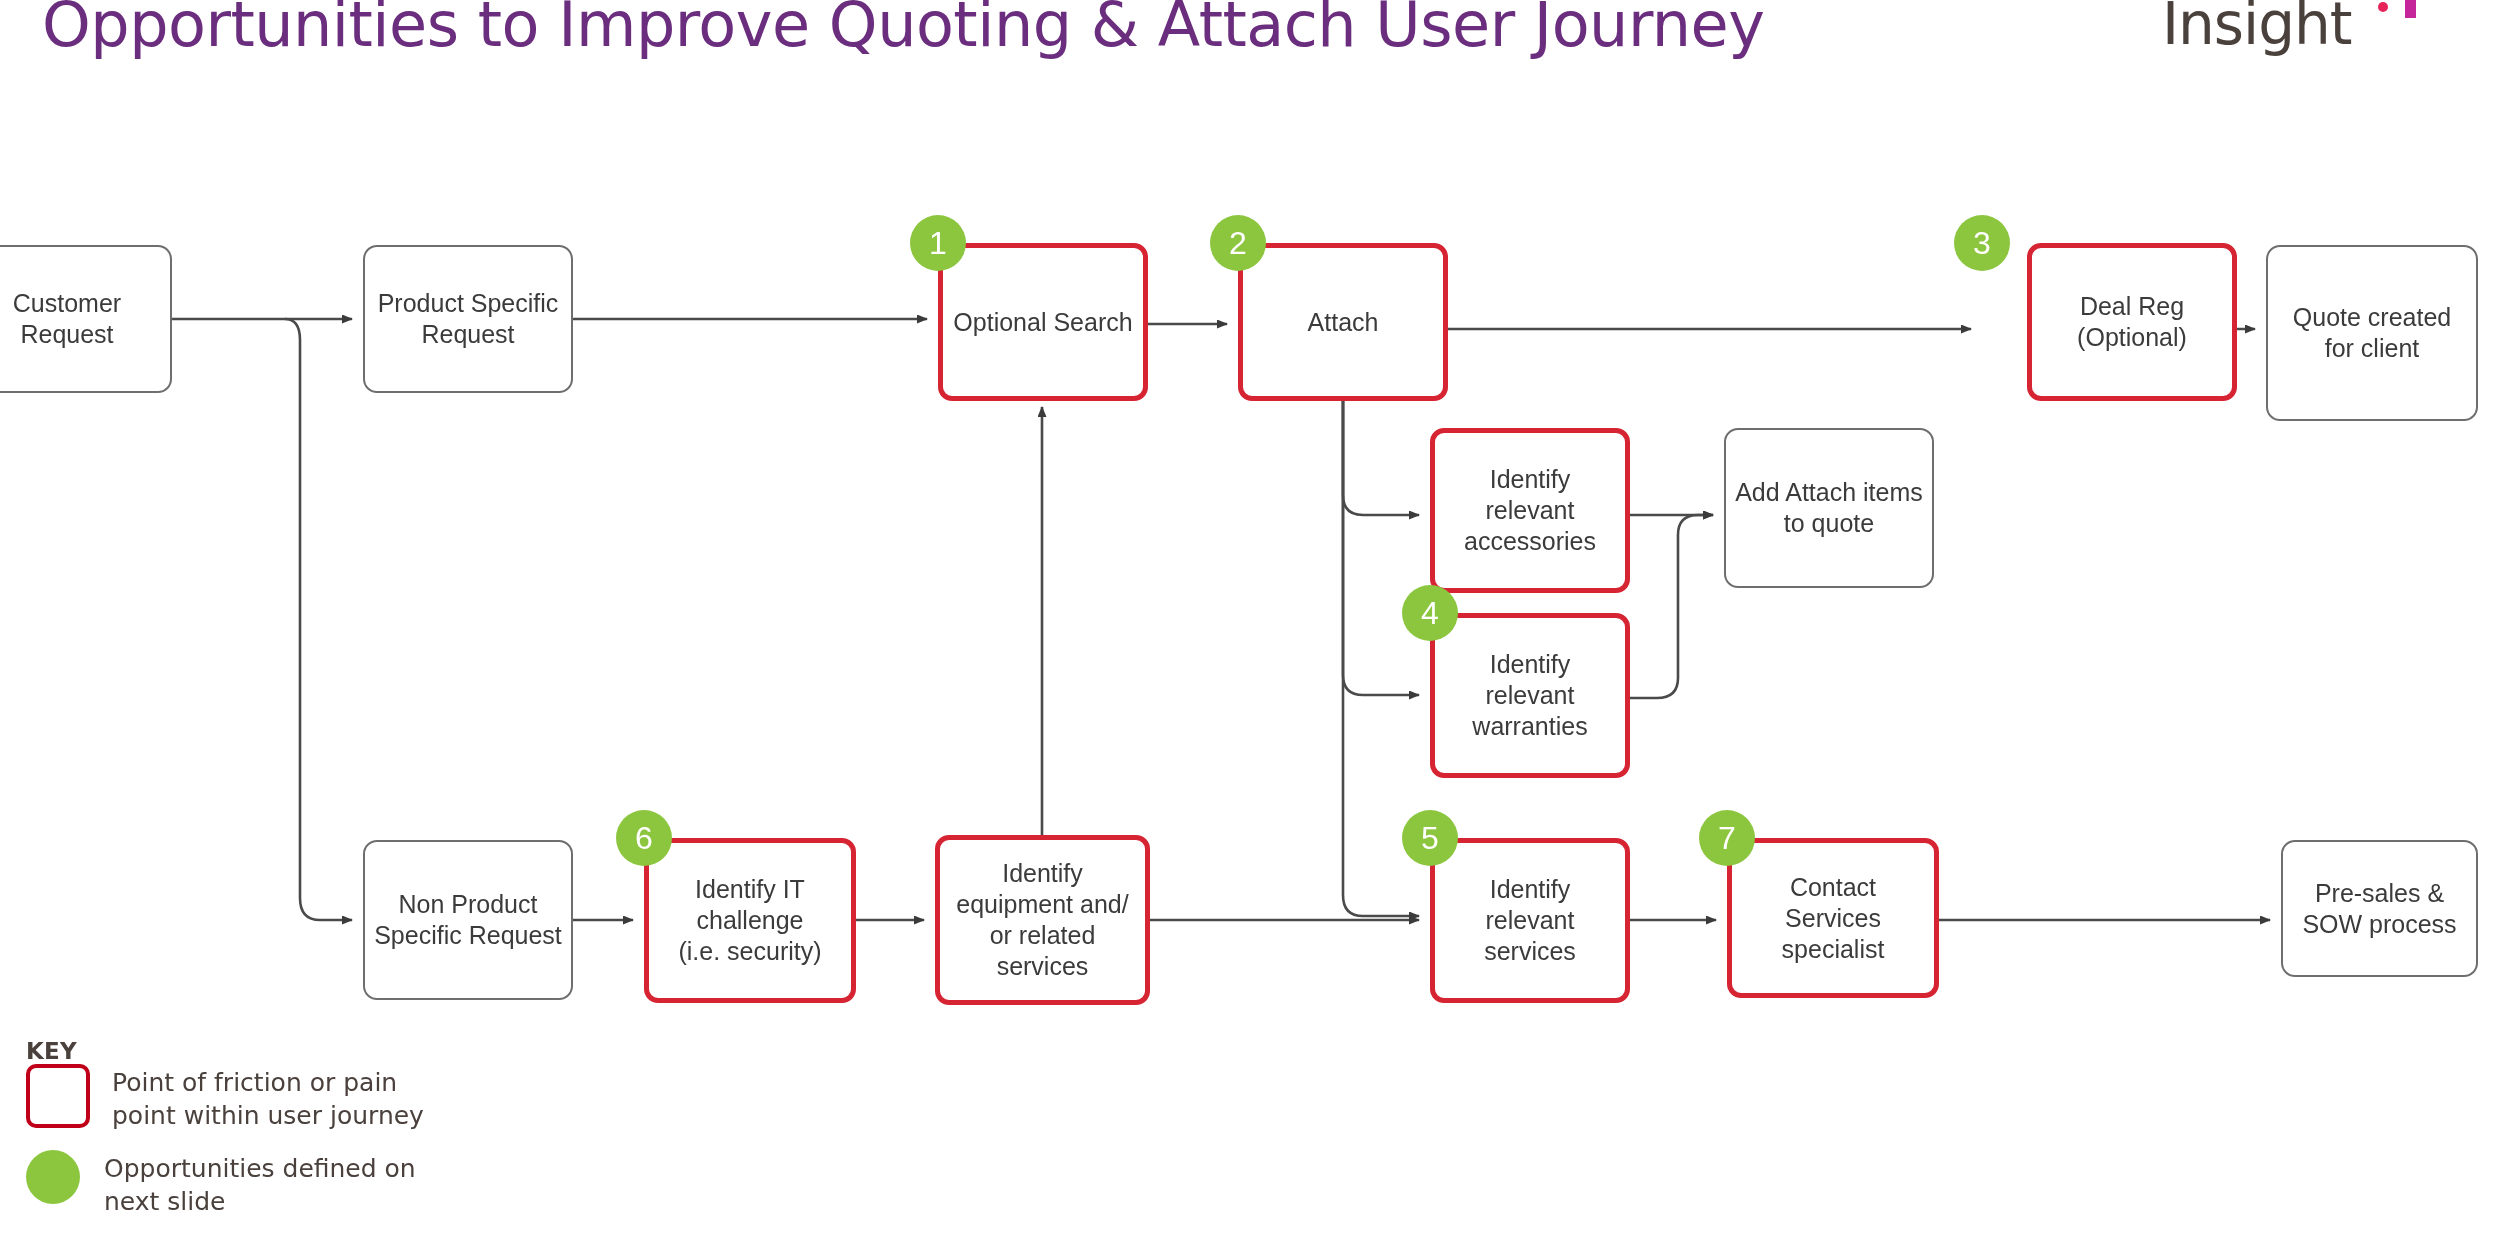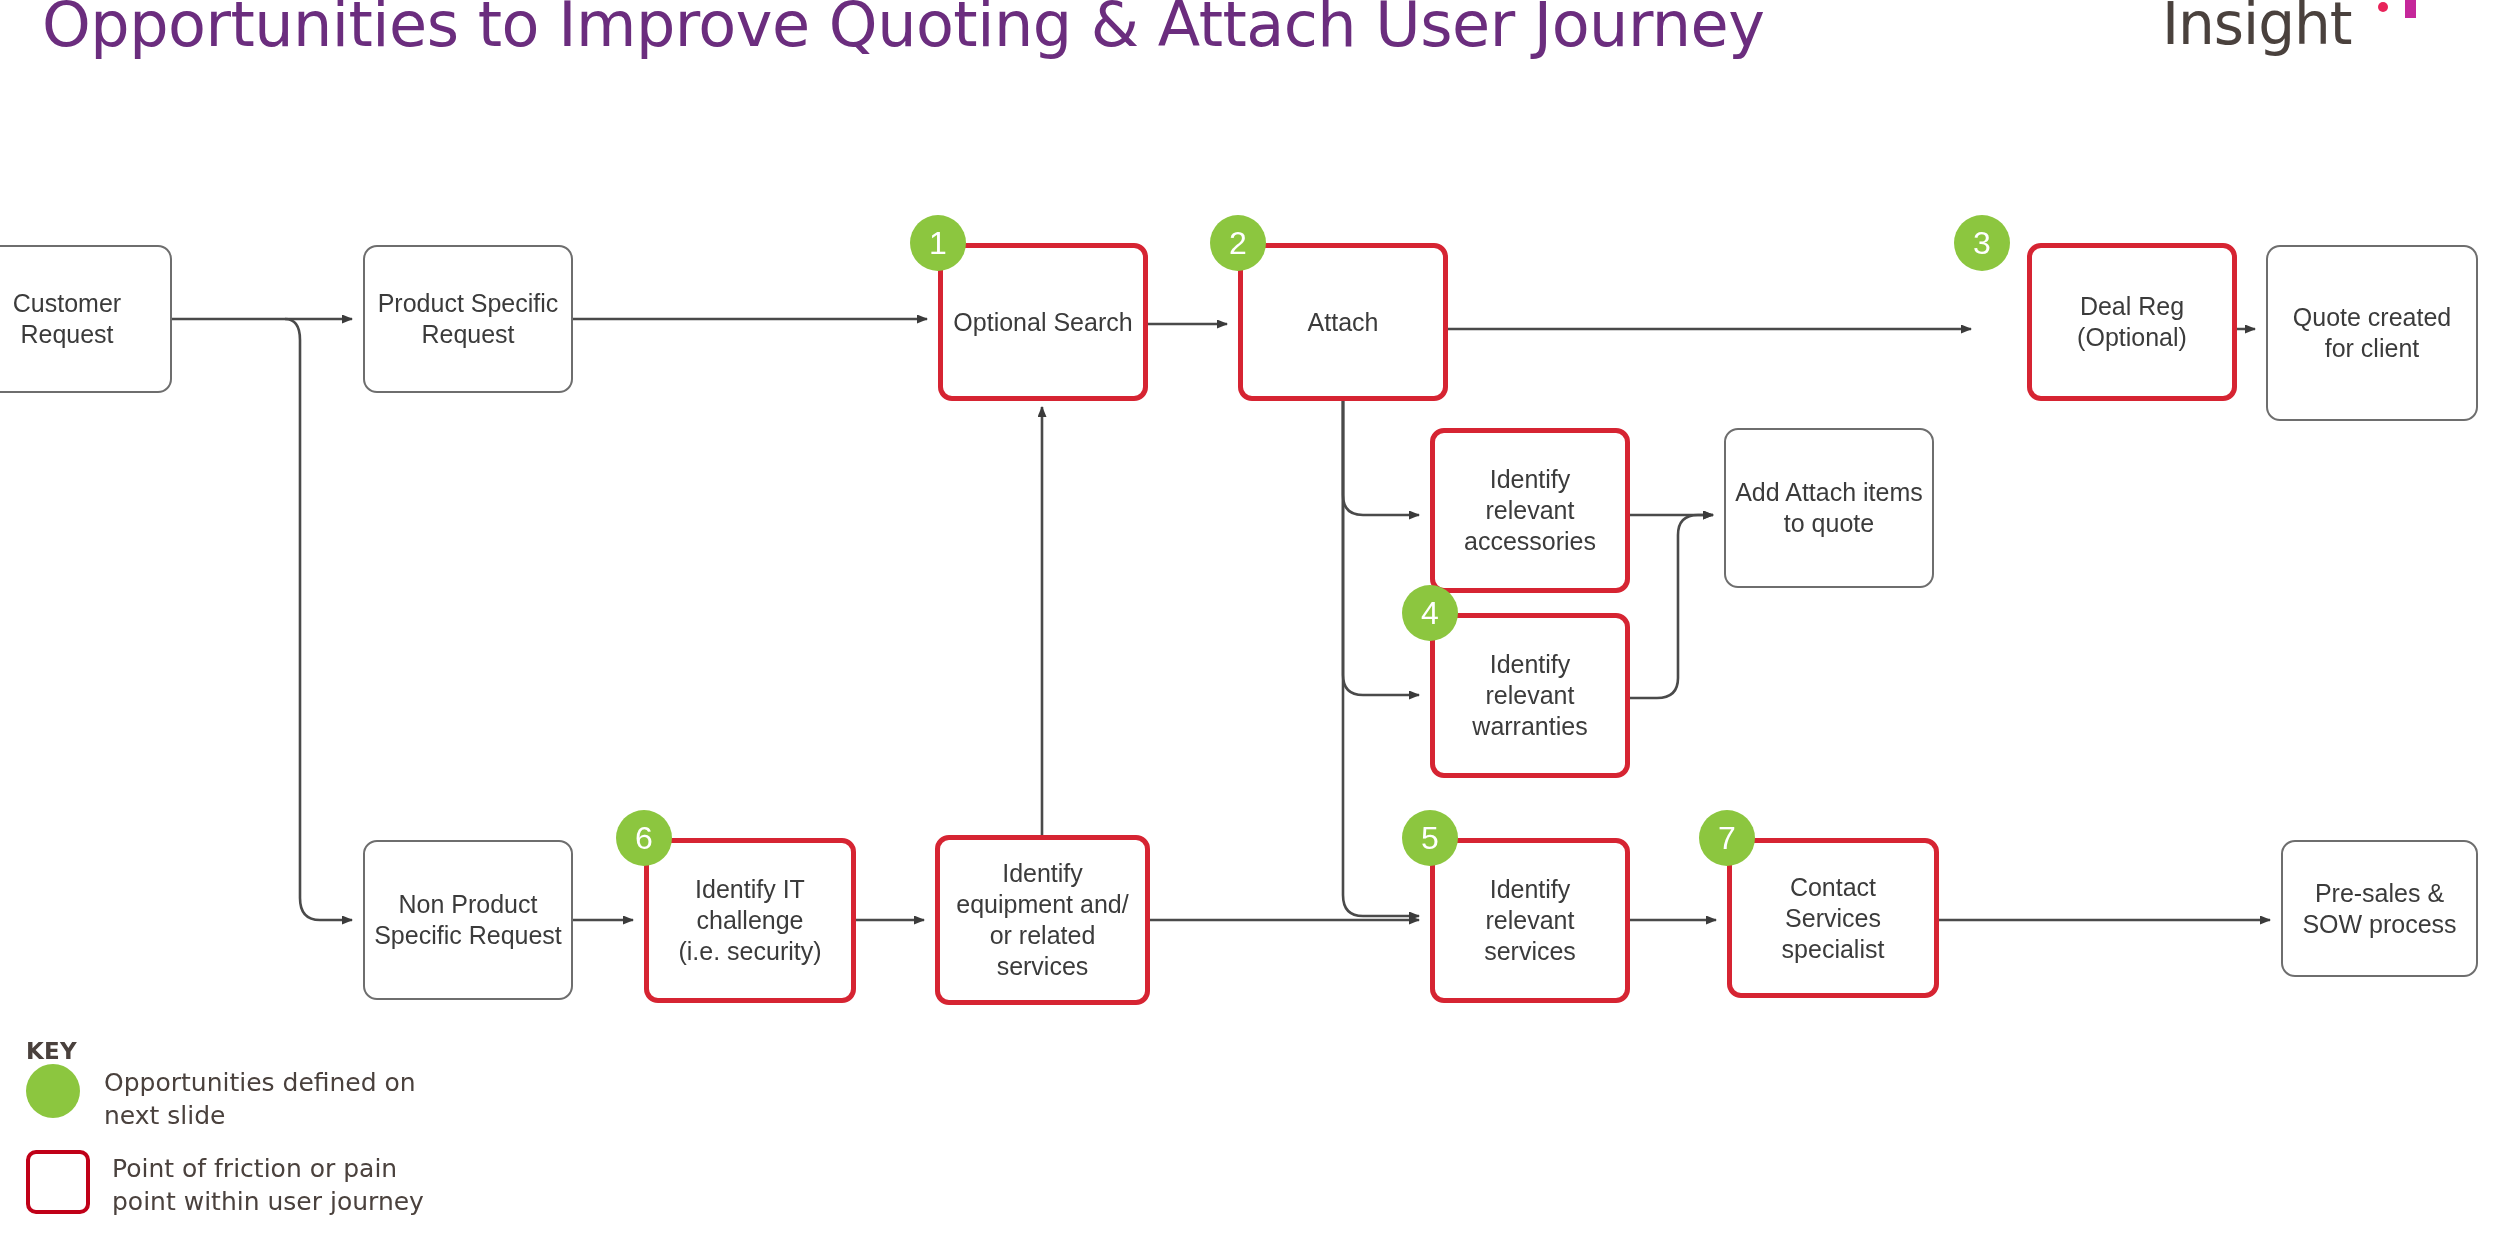--- a/index.html
+++ b/index.html
@@ -279,23 +279,23 @@
     <div class="node plain" style="left: 2281px; top: 840px; width: 197px; height: 137px;">
       <span class="node-label">Pre-sales &amp;
 SOW  process</span>
     </div>
   </div>
 
 <div id="key-block">
   <div id="key-title">KEY</div>
 
   <div class="key-row">
+    <div class="key-swatch-box"></div>
+    <div class="key-text">Point of friction or pain
+point within user journey</div>
+  </div>
+
+  <div class="key-row">
     <div class="key-swatch-circle"></div>
     <div class="key-text">Opportunities defined on
 next slide</div>
   </div>
-
-  <div class="key-row">
-    <div class="key-swatch-box"></div>
-    <div class="key-text">Point of friction or pain
-point within user journey</div>
-  </div>
 </div>
 
 </body></html>

